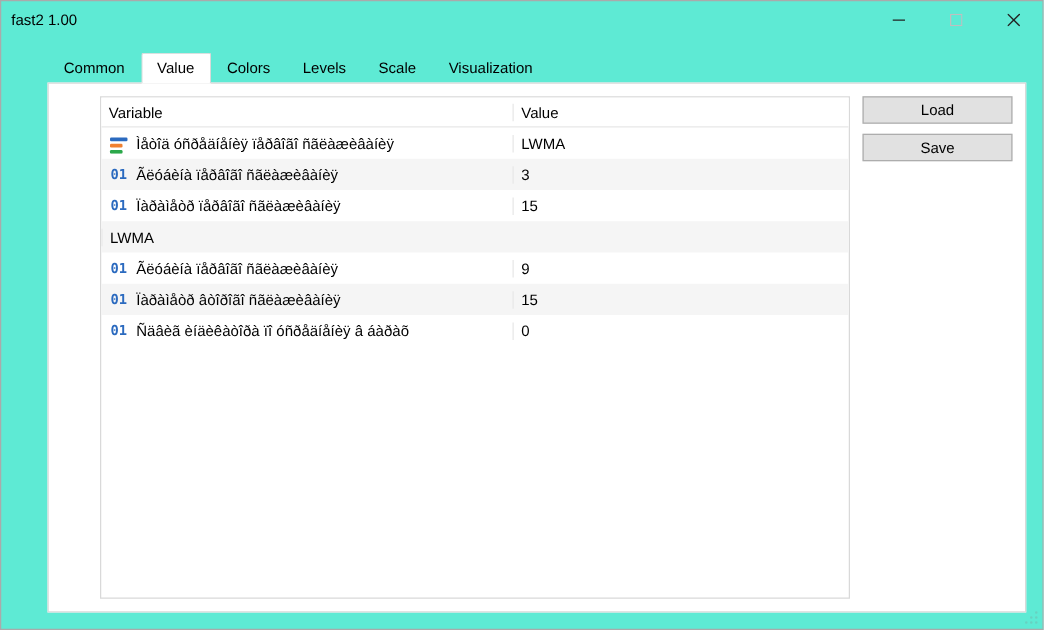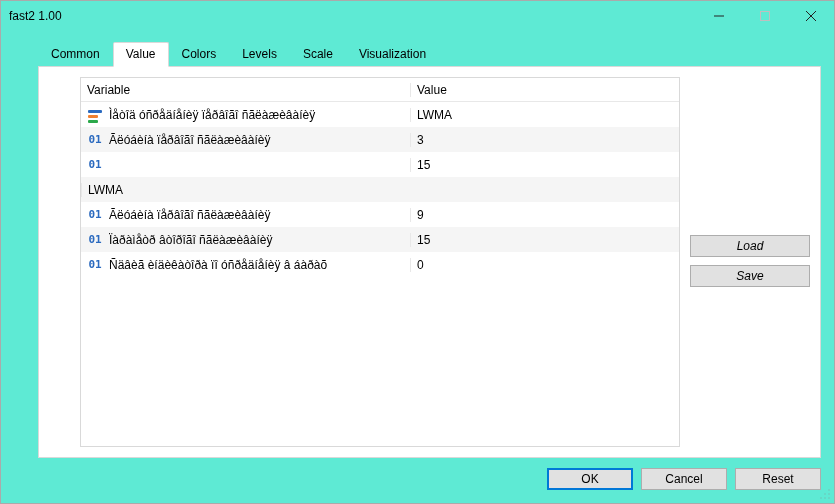--- a/index.html
+++ b/index.html
@@ -23,21 +23,21 @@
   .col-var { flex: 0 0 329px; padding: 0 6px; display: flex; align-items: center; overflow: hidden; white-space: nowrap; }
   .col-val { flex: 1; padding: 0 6px; border-left: 1px solid #e8e8e8; display: flex; align-items: center; overflow: hidden; white-space: nowrap; }
   .grid-header .col-var, .grid-header .col-val { font-weight: 400; }
   .grid-row { height: 25px; }
   .grid-row.alt { background: #f5f5f5; }
   .row-icon { width: 16px; height: 16px; margin-right: 6px; display: inline-flex; align-items: center; justify-content: center; flex-shrink: 0; }
   .icon-enum { width: 14px; height: 10px; position: relative; }
   .icon-enum::before { content: ""; position: absolute; top: 0; left: 0; right: 0; height: 3px; background: #2b6abf; border-radius: 1px; }
   .icon-enum::after { content: ""; position: absolute; top: 5px; left: 0; height: 3px; width: 10px; background: #f08030; border-radius: 1px; box-shadow: 0 5px 0 #2ba84a; }
   .icon-int { font-family: Consolas, monospace; font-size: 11px; color: #2b6abf; font-weight: 600; }
-  .side-buttons { width: 120px; display: flex; flex-direction: column; justify-content: center; gap: 8px; padding-bottom: 2px; font-style: italic; }
+  .side-buttons { width: 120px; display: flex; flex-direction: column; justify-content: flex-start; gap: 8px; padding-bottom: 2px; }
   .btn { height: 22px; border: 1px solid #adadad; background: #e1e1e1; font-size: 12px; display: flex; align-items: center; justify-content: center; cursor: default; }
   .bottom-buttons { display: flex; justify-content: flex-end; gap: 8px; margin-top: 10px; }
   .bottom-buttons .btn { width: 86px; }
   .btn.primary { border: 1px solid #0078d7; box-shadow: inset 0 0 0 1px #0078d7; }
   .grip { position: absolute; right: 3px; bottom: 3px; opacity: 0.25; }
   .window { position: relative; }
 </style>
 </head>
 <body>
 
@@ -97,20 +97,21 @@
                   </span>
                   <span>Ãëóáèíà  ïåðâîãî ñãëàæèâàíèÿ</span>
                 </div>
                 <div class="col-val">3</div>
               </div>
               <div class="grid-row">
                 <div class="col-var">
                   <span class="row-icon">
                     <span class="icon-int">01</span>
                   </span>
+                  <span>Ïàðàìåòð ïåðâîãî ñãëàæèâàíèÿ</span>
                 </div>
                 <div class="col-val">15</div>
               </div>
               <div class="grid-row alt">
                 <div class="col-val">LWMA</div>
               </div>
               <div class="grid-row">
                 <div class="col-var">
                   <span class="row-icon">
                     <span class="icon-int">01</span>
@@ -139,25 +140,20 @@
               </div>
             </div>
         </div>
         <div class="side-buttons">
           <div class="btn">Load</div>
           <div class="btn">Save</div>
         </div>
       </div>
     </div>
 
-    <div class="bottom-buttons">
-      <div class="btn primary">OK</div>
-      <div class="btn">Cancel</div>
-      <div class="btn">Reset</div>
-    </div>
   </div>
 
   <svg class="grip" width="12" height="12">
     <circle cx="10" cy="2" r="1" fill="#888"></circle>
       <circle cx="6" cy="6" r="1" fill="#888"></circle>
       <circle cx="10" cy="6" r="1" fill="#888"></circle>
     <circle cx="2" cy="10" r="1" fill="#888"></circle>
       <circle cx="6" cy="10" r="1" fill="#888"></circle>
       <circle cx="10" cy="10" r="1" fill="#888"></circle>
   </svg>

